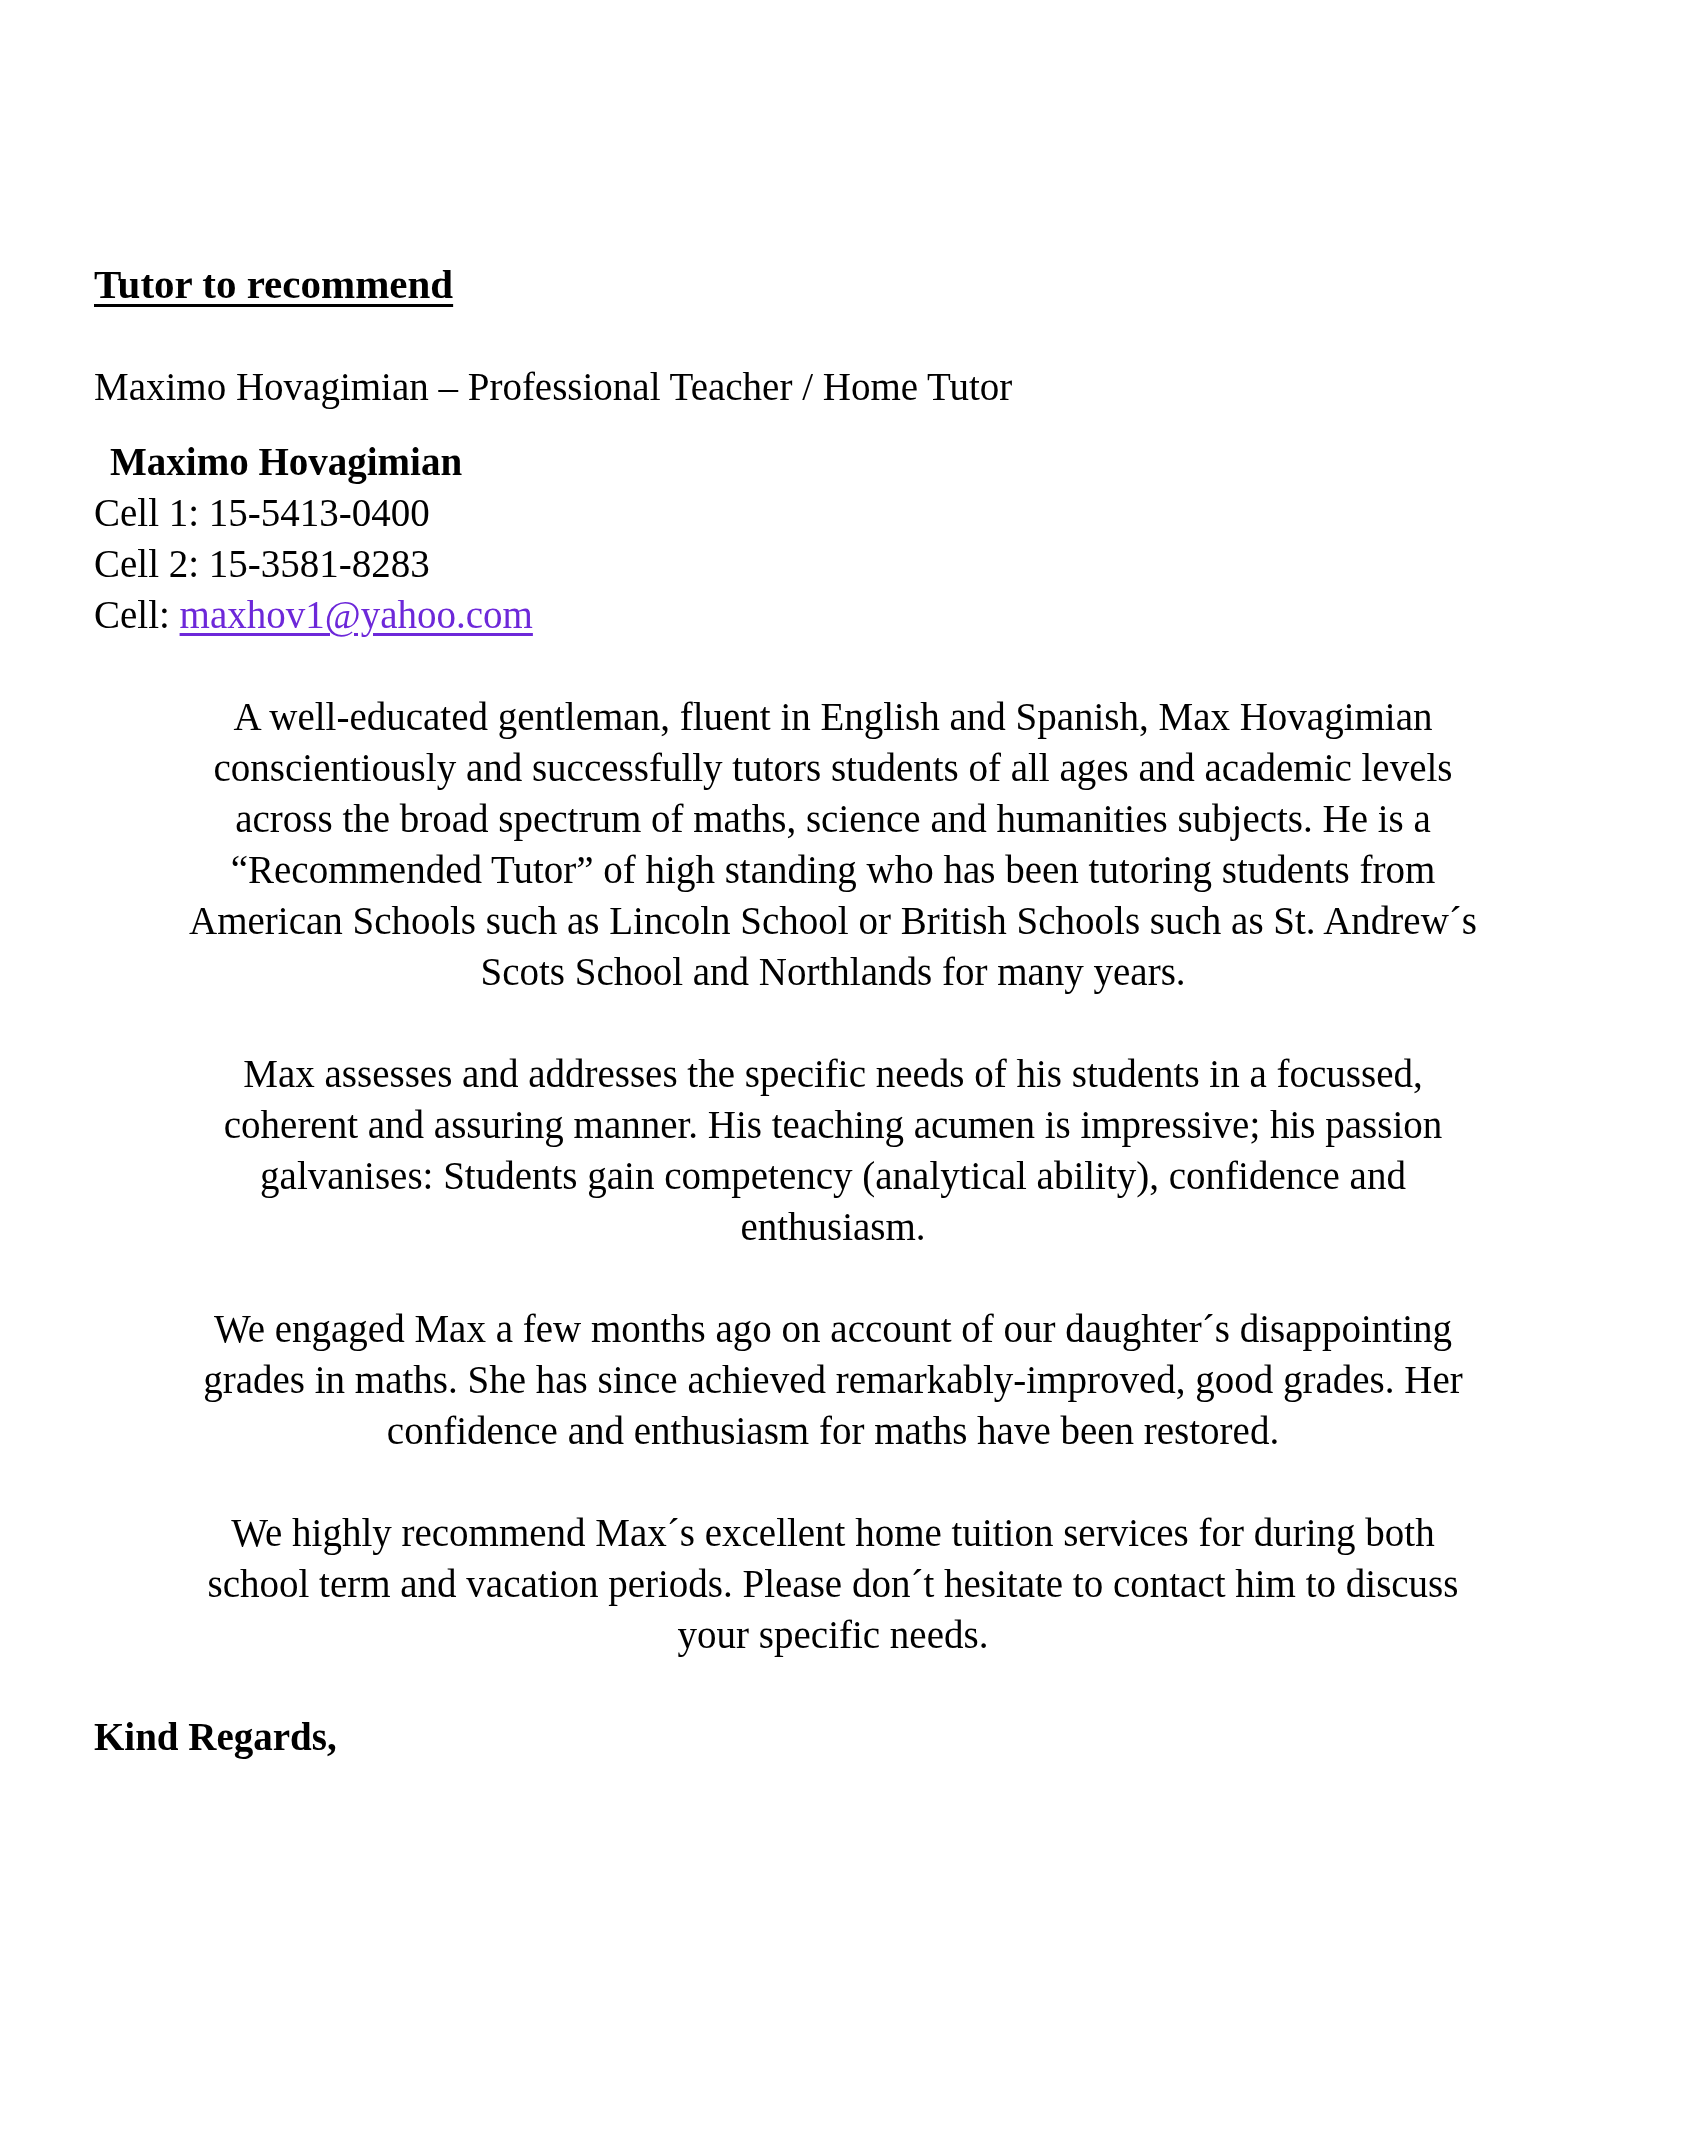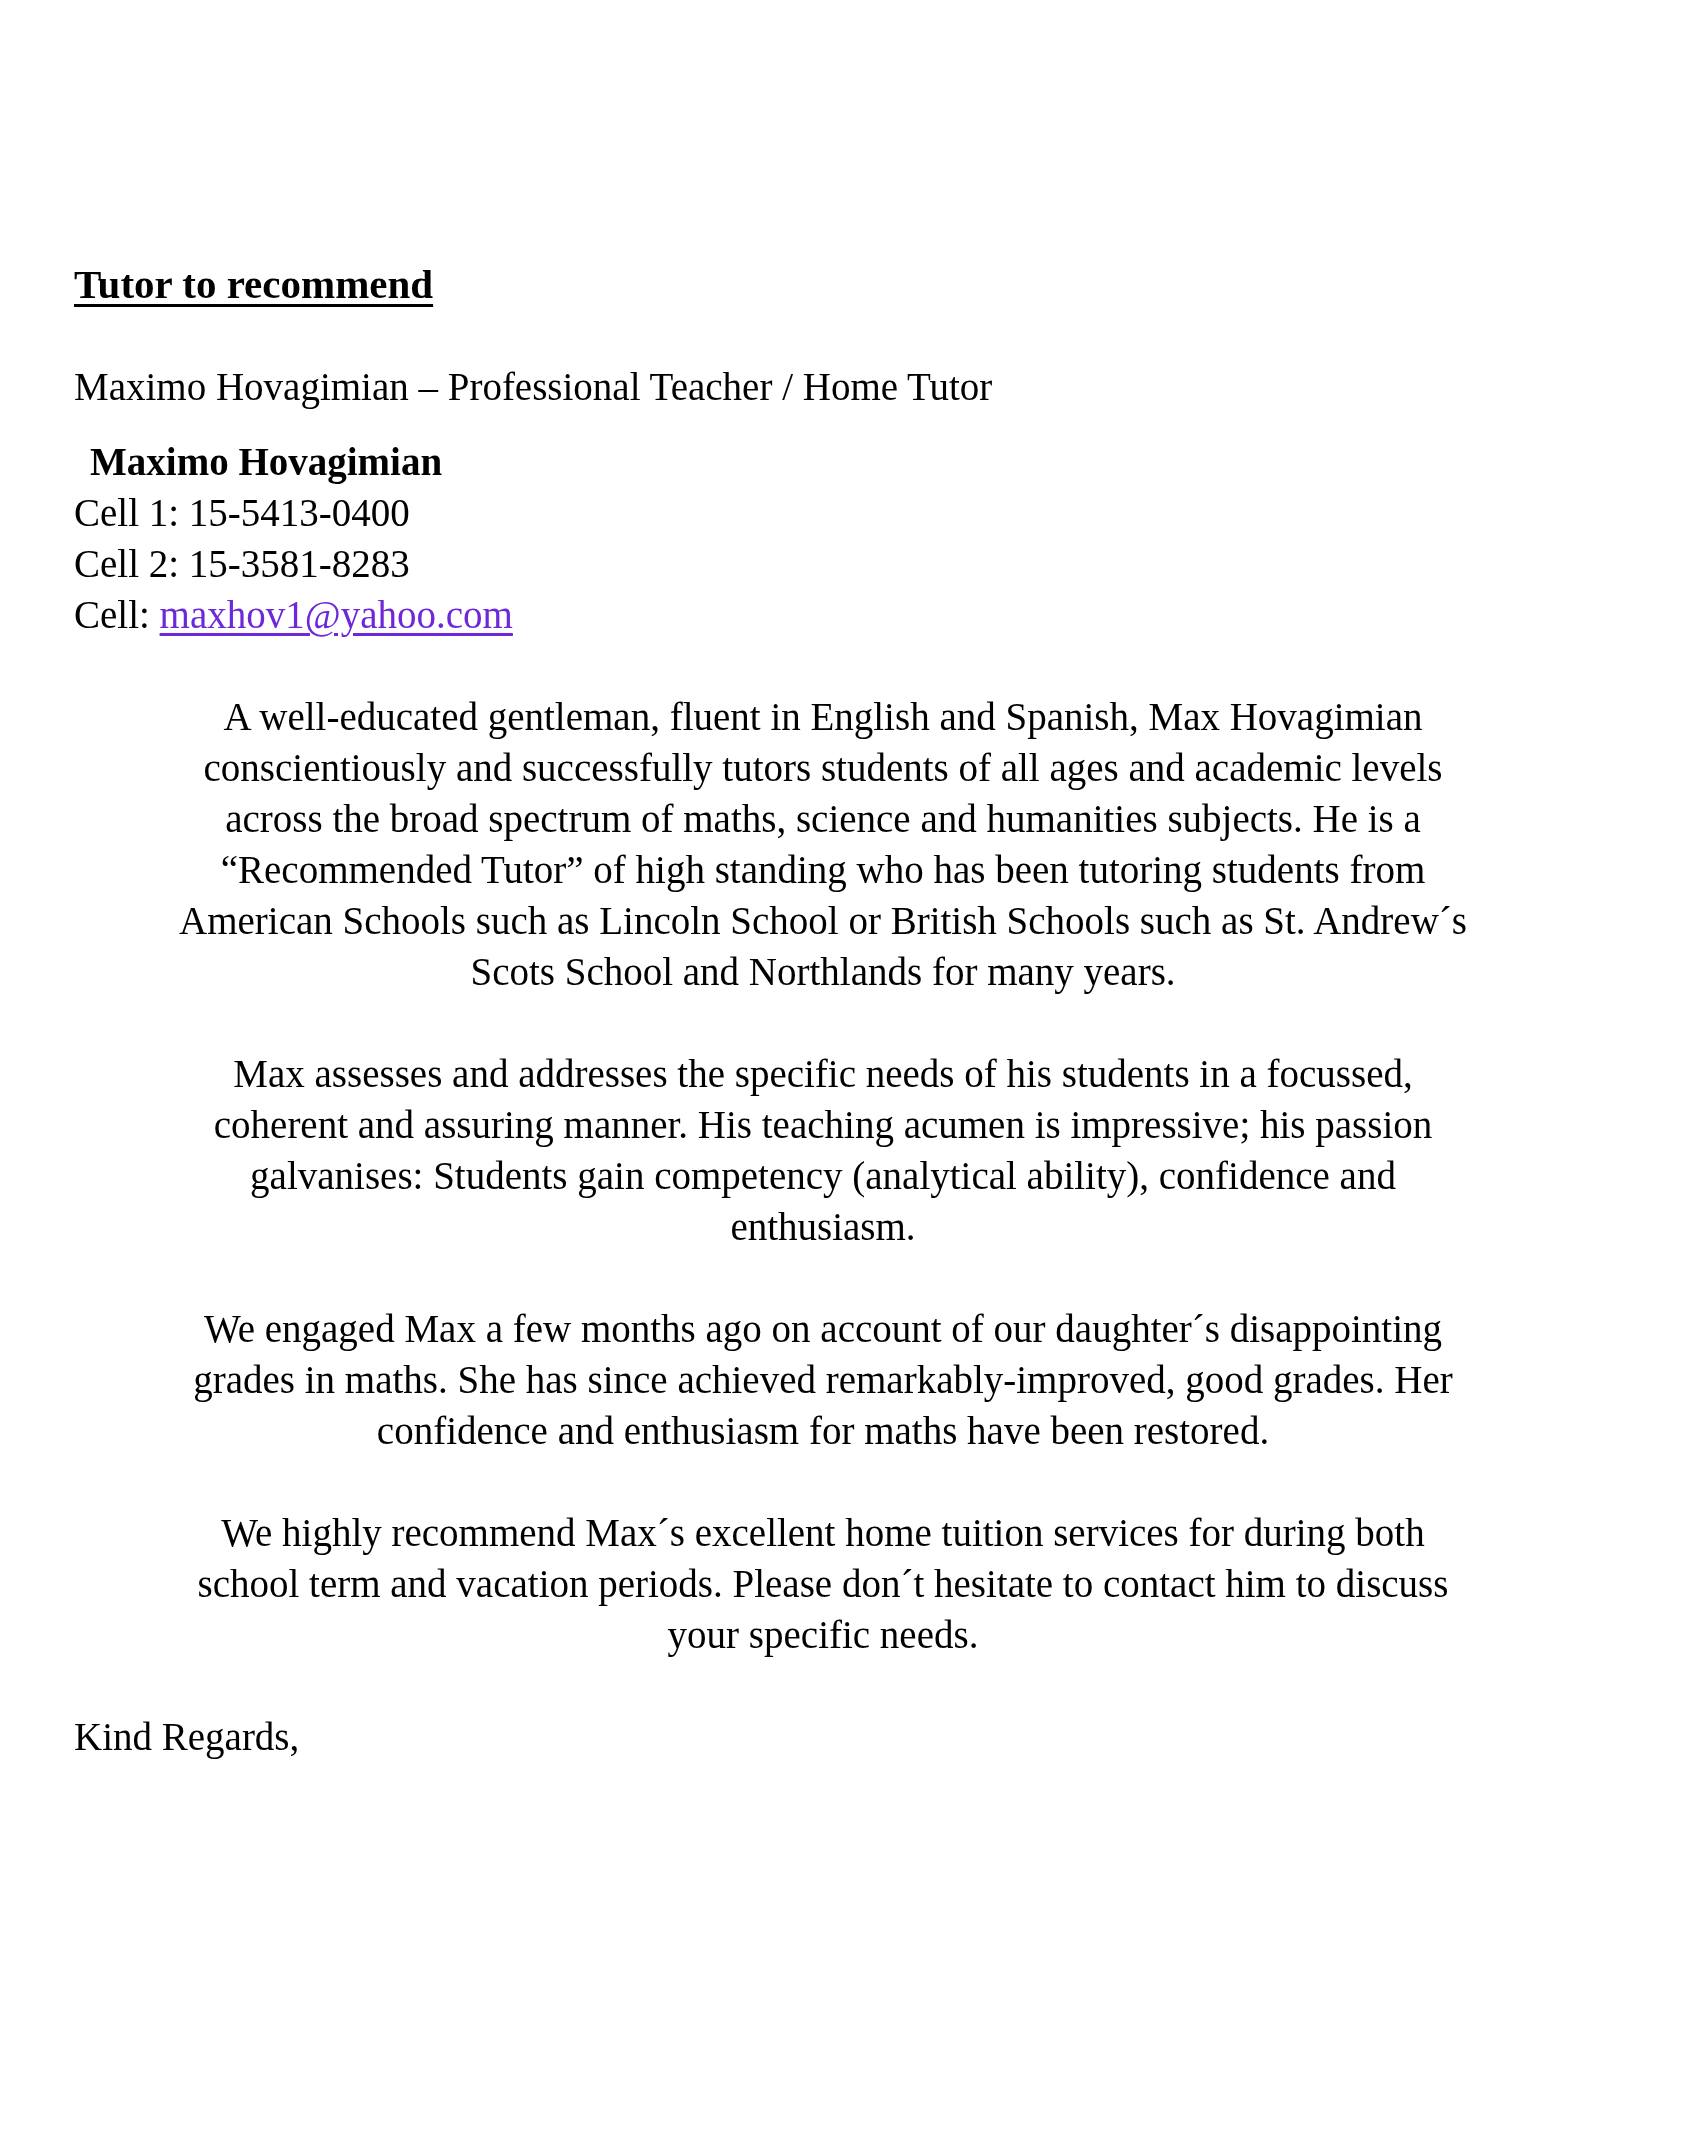--- a/index.html
+++ b/index.html
@@ -11,21 +11,21 @@
   body {
     width: 1709px;
     height: 2151px;
     font-family: "Liberation Serif", "DejaVu Serif", serif;
     color: #000000;
     overflow: hidden;
   }
   .page {
     width: 1709px;
     height: 2151px;
-    padding: 259px 137px 0 74px;
+    padding: 259px 137px 0 94px;
     font-size: 39px;
     line-height: 51px;
   }
   .doc-title {
     font-size: 41px;
     font-weight: bold;
     margin: 0 0 51px 0;
   }
   .doc-title .title-text {
     text-decoration: underline;
@@ -46,20 +46,21 @@
     text-align: center;
   }
   a.email-link {
     color: #6d28d9;
     text-decoration: underline;
     text-underline-offset: 4.6px;
     cursor: pointer;
   }
   .closing-salutation {
     margin: 0 0 102px 0;
+    font-weight: bold;
   }
   .closing-signature {
     margin: 0;
   }
 </style>
 </head>
 <body>
 
 <div class="page">
 

